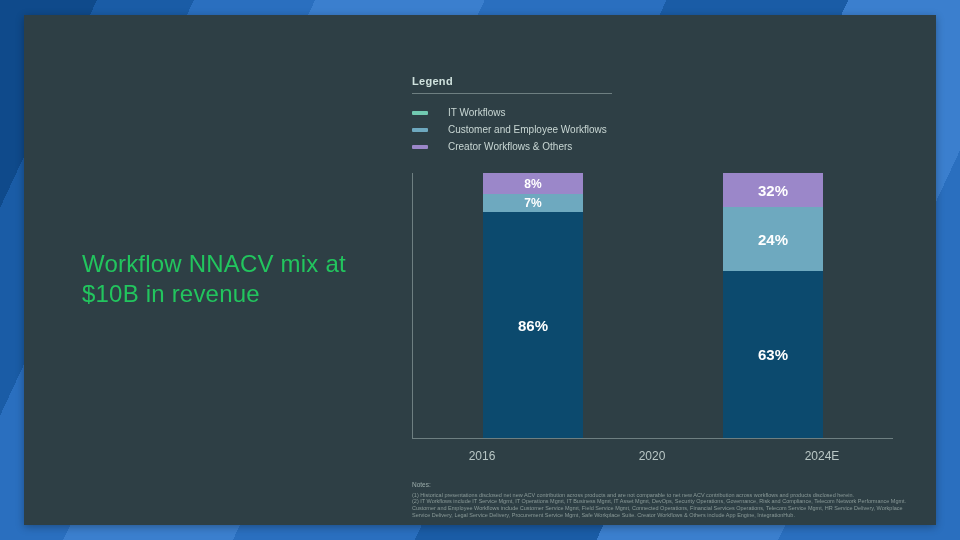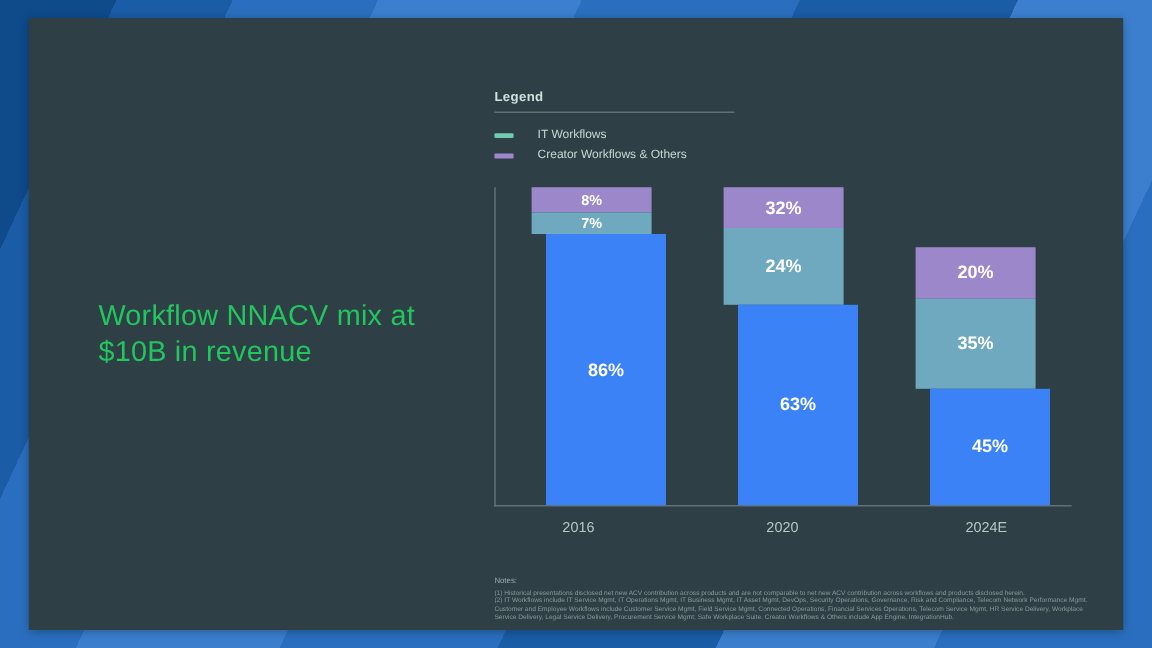--- a/index.html
+++ b/index.html
@@ -116,21 +116,21 @@
   }
   .seg {
     width: 100%;
     display: flex;
     align-items: center;
     justify-content: center;
     font-size: 15px;
     font-weight: 600;
     color: #ffffff;
   }
-  .seg-it { background: #3b82f6; margin-left: 12px; }
+  .seg-it { background: #0c4a6e; }
   .seg-ce { background: #6ea9bf; }
   .seg-cr { background: #9b87c9; }
   .seg.small-label { font-size: 12px; }
 
   .xaxis {
     display: flex;
     justify-content: space-around;
     width: 480px;
     margin-top: 10px;
     font-size: 12px;
@@ -164,20 +164,24 @@
   <div class="chart-wrap">
 
     <div class="legend-title">Legend</div>
     <hr class="legend-rule">
     <ul class="legend-items">
       <li>
         <span class="swatch sw-it"></span>
         <span>IT Workflows</span>
       </li>
       <li>
+        <span class="swatch sw-ce"></span>
+        <span>Customer and Employee Workflows</span>
+      </li>
+      <li>
         <span class="swatch sw-cr"></span>
         <span>Creator Workflows &amp; Others</span>
       </li>
     </ul>
 
     <div class="plot">
 
       <div class="col">
         <div class="stack" style="height:100%;">
           <div class="seg seg-cr small-label" style="flex:8;">8%</div>
@@ -187,27 +191,20 @@
       </div>
 
       <div class="col">
         <div class="stack" style="height:100%;">
           <div class="seg seg-cr" style="flex:13;">32%</div>
           <div class="seg seg-ce" style="flex:24;">24%</div>
           <div class="seg seg-it" style="flex:63;">63%</div>
         </div>
       </div>
 
-      <div class="col">
-        <div class="stack" style="height:81%;">
-          <div class="seg seg-cr" style="flex:20;">20%</div>
-          <div class="seg seg-ce" style="flex:35;">35%</div>
-          <div class="seg seg-it" style="flex:45;">45%</div>
-        </div>
-      </div>
     </div>
 
     <div class="xaxis">
       <div>2016</div>
       <div>2020</div>
       <div>2024E</div>
     </div>
 
   </div>
 

